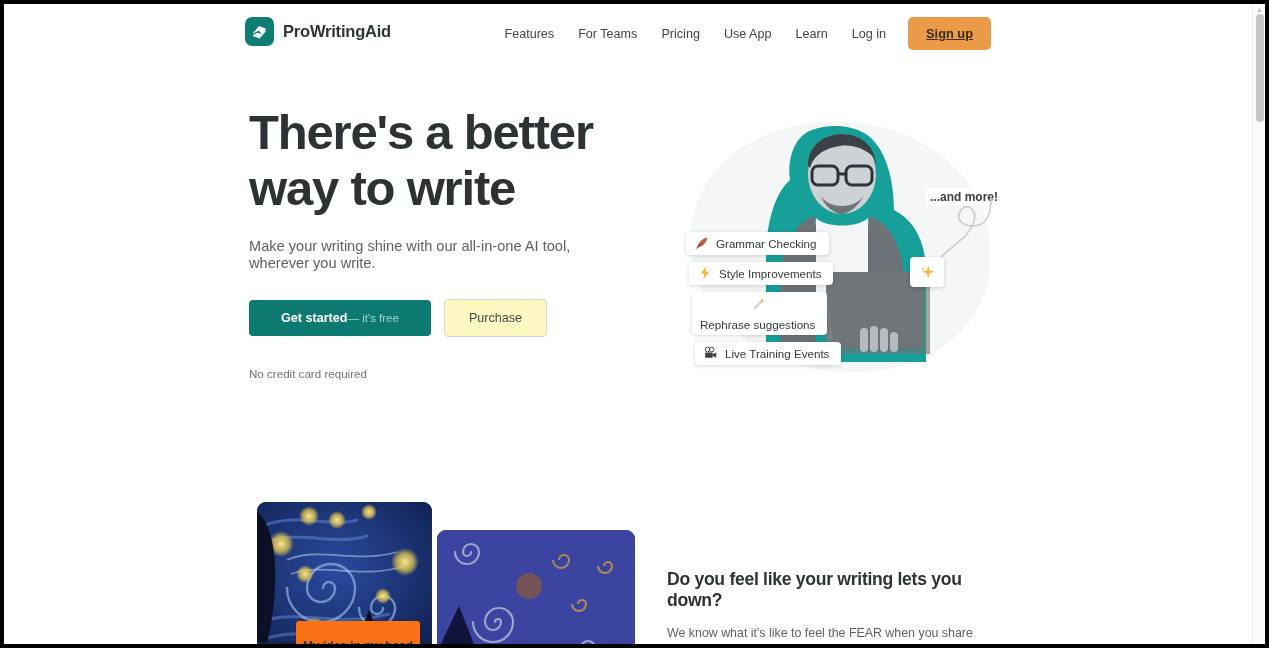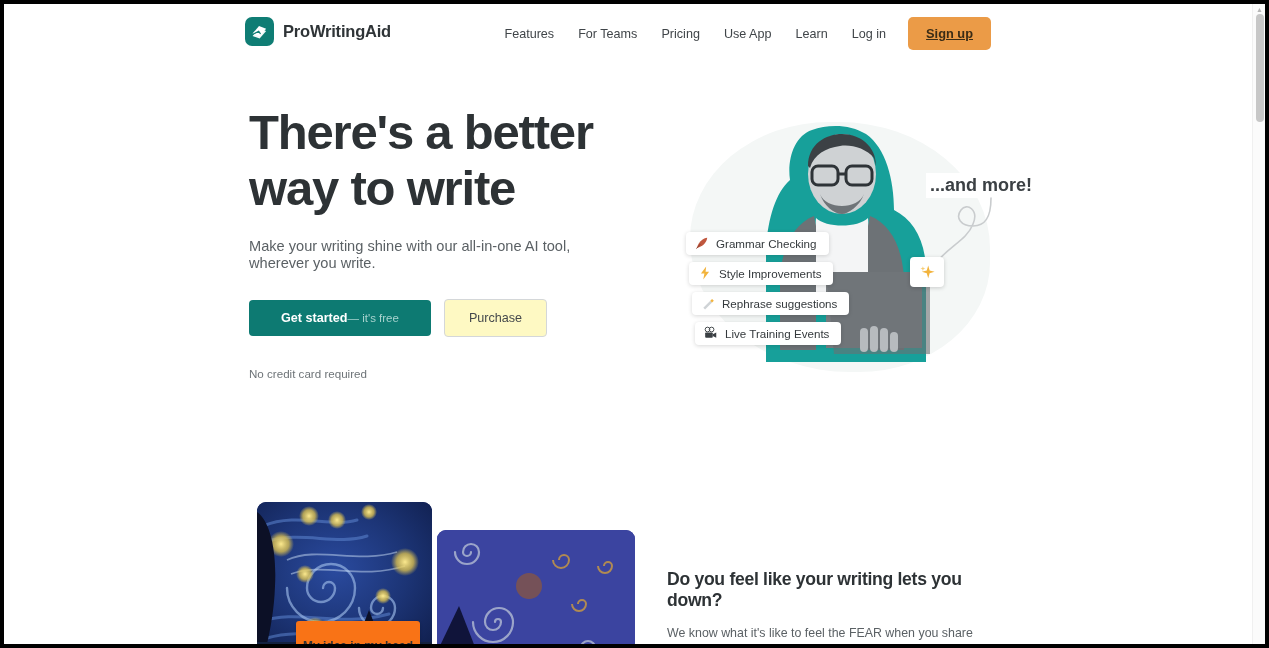--- a/index.html
+++ b/index.html
@@ -121,23 +121,23 @@
   .blob {
     position:absolute; left:26px; top:18px;
     width:300px; height:250px;
     background:#f4f7f6; border-radius:48% 52% 45% 55%;
   }
   .person-wrap { position:absolute; left:90px; top:18px; width:180px; height:270px; }
   .teal-silhouette {
     position:absolute; left:0; top:0; width:180px; height:270px;
   }
   .and-more {
-    position:absolute; left:262px; top:69px;
+    position:absolute; left:262px; top:84px;
     background:#ffffff; color:#3b4044;
-    font-size:18px; font-weight:600;
+    font-size:12px; font-weight:600;
     padding:2px 4px; white-space:nowrap;
   }
   .squiggle { position:absolute; left:265px; top:92px; width:70px; height:80px; }
   .sparkle-card {
     position:absolute; left:246px; top:153px;
     width:34px; height:30px;
     background:#ffffff; border-radius:4px;
     box-shadow:0 1px 4px rgba(0,0,0,.18);
     display:flex; align-items:center; justify-content:center;
     font-size:15px;
@@ -150,21 +150,21 @@
     box-shadow:0 1px 4px rgba(0,0,0,.16);
     padding:4px 12px 4px 8px;
     margin-bottom:7px;
     width:max-content;
     position:relative;
   }
   .feat-card .fi { width:15px; height:15px; flex:none; font-size:12px; line-height:15px; text-align:center; }
   .feat-card .fl { font-size:11.6px; color:#34393c; white-space:nowrap; }
   .fc1 { margin-left:0px;align-items:center; }
   .fc2 { margin-left:3px; }
-  .fc3 { margin-left:6px; }
+  .fc3 { margin-left:6px;flex-direction:column; }
   .fc4 { margin-left:9px; }
 
   
   .sec2-art { position:absolute; left:245px; top:498px; width:350px; height:150px; }
   .card-real {
     position:absolute; left:8px; top:0;
     width:175px; height:150px;
     border-radius:9px; overflow:hidden;
     background:#1d2a6b;
   }

